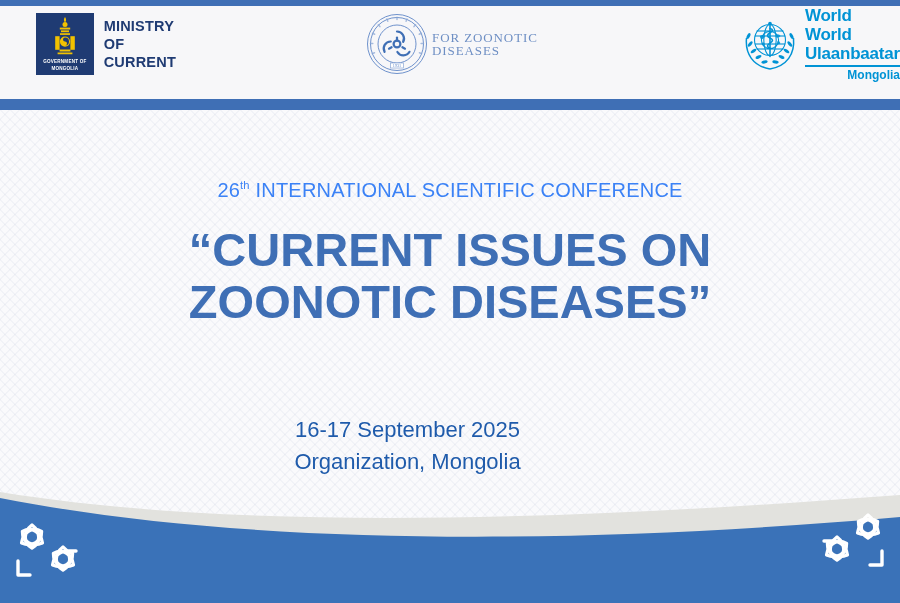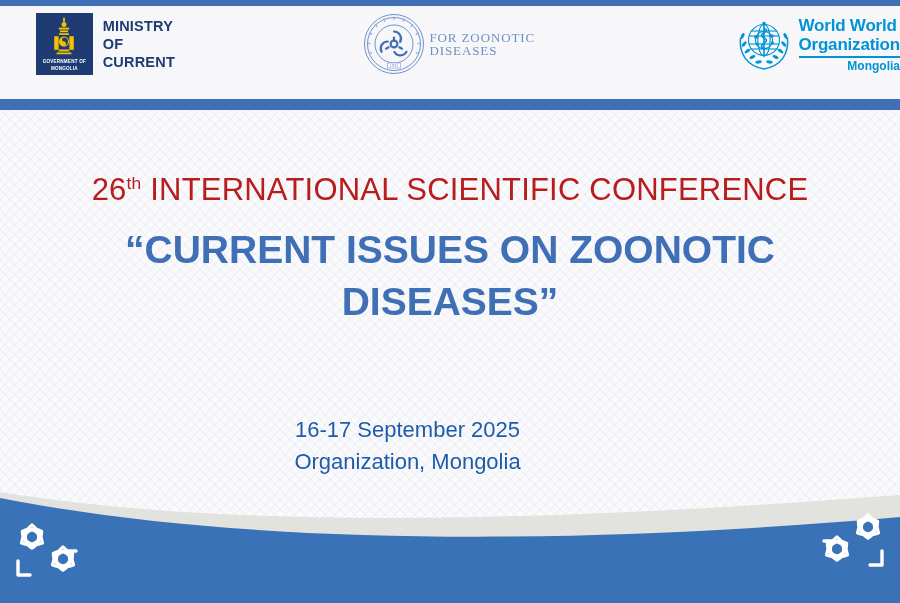--- a/index.html
+++ b/index.html
@@ -139,34 +139,34 @@
   }
 
   
   .title-block {
     position: absolute;
     left: 0; top: 170px;
     width: 900px;
     text-align: center;
   }
   .conf-line {
-    color: #b91c1c;
-    font-size: 31px;
+    color: #3b82f6;
+    font-size: 20px;
     letter-spacing: 0.2px;
     line-height: 40px;
     white-space: nowrap;
   }
   .conf-line sup {
     font-size: 0.56em;
     vertical-align: super;
     line-height: 0;
   }
   .theme-line {
     color: #3f6fb5;
-    font-size: 39px;
+    font-size: 47px;
     font-weight: bold;
     line-height: 52px;
     margin-top: 14px;
     padding: 0 90px;
   }
 
   
   .meta-block {
     position: absolute;
     left: 0; top: 414px;
@@ -325,21 +325,21 @@
 
           <g stroke="#0093d5" fill="none" stroke-width="1.6" stroke-linecap="round">
             <path d="M28 7.5 v33"></path>
             <path d="M28 12.5 q5 1.2 0 4.2 q-5 3 0 5.2 q5 2.2 0 5.2 q-5 3 0 5.2"></path>
           </g>
           <circle cx="28" cy="7.5" r="1.8" fill="#0093d5"></circle>
         </svg>
       </div>
       <div class="who-words">
         <div class="who-l1">World World</div>
-        <div class="who-l2">Organization</div>
+        <div class="who-l2">Ulaanbaatar</div>
         <div class="who-underline"></div>
         <div class="who-country">Mongolia</div>
       </div>
     </div>
 
   </div>
 
   <div class="title-block">
     <div class="conf-line"><span>26</span><sup>th</sup><span> INTERNATIONAL SCIENTIFIC CONFERENCE</span></div>
     <div class="theme-line">“CURRENT ISSUES ON ZOONOTIC DISEASES”</div>

